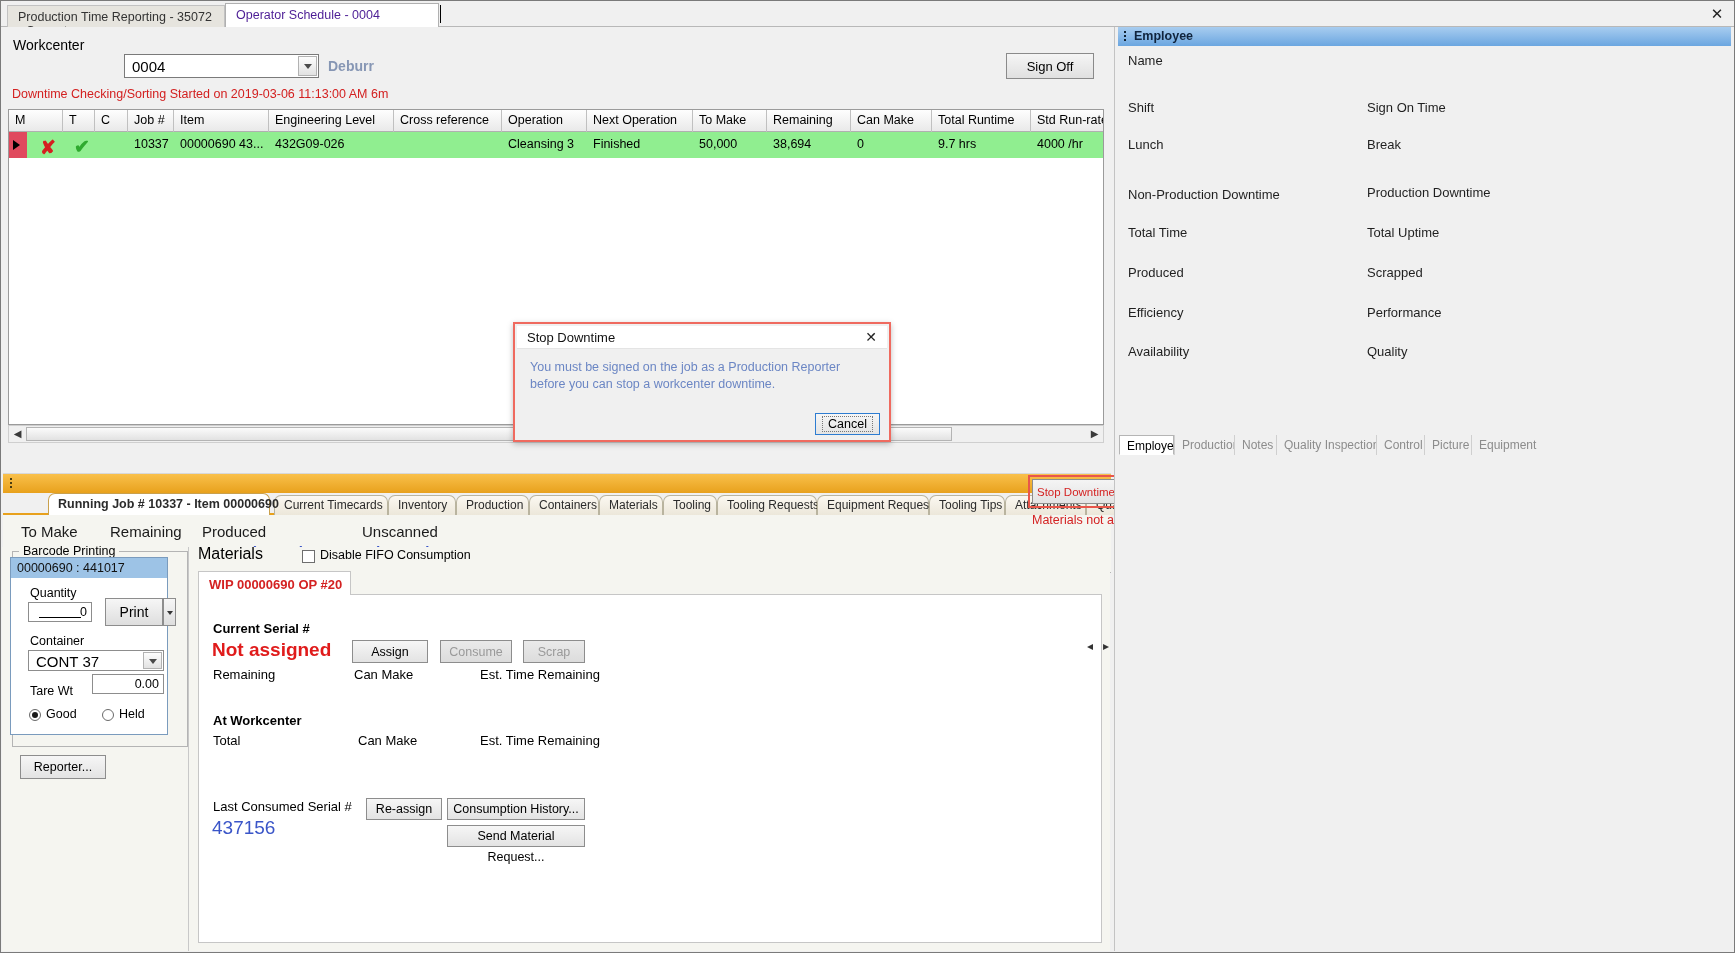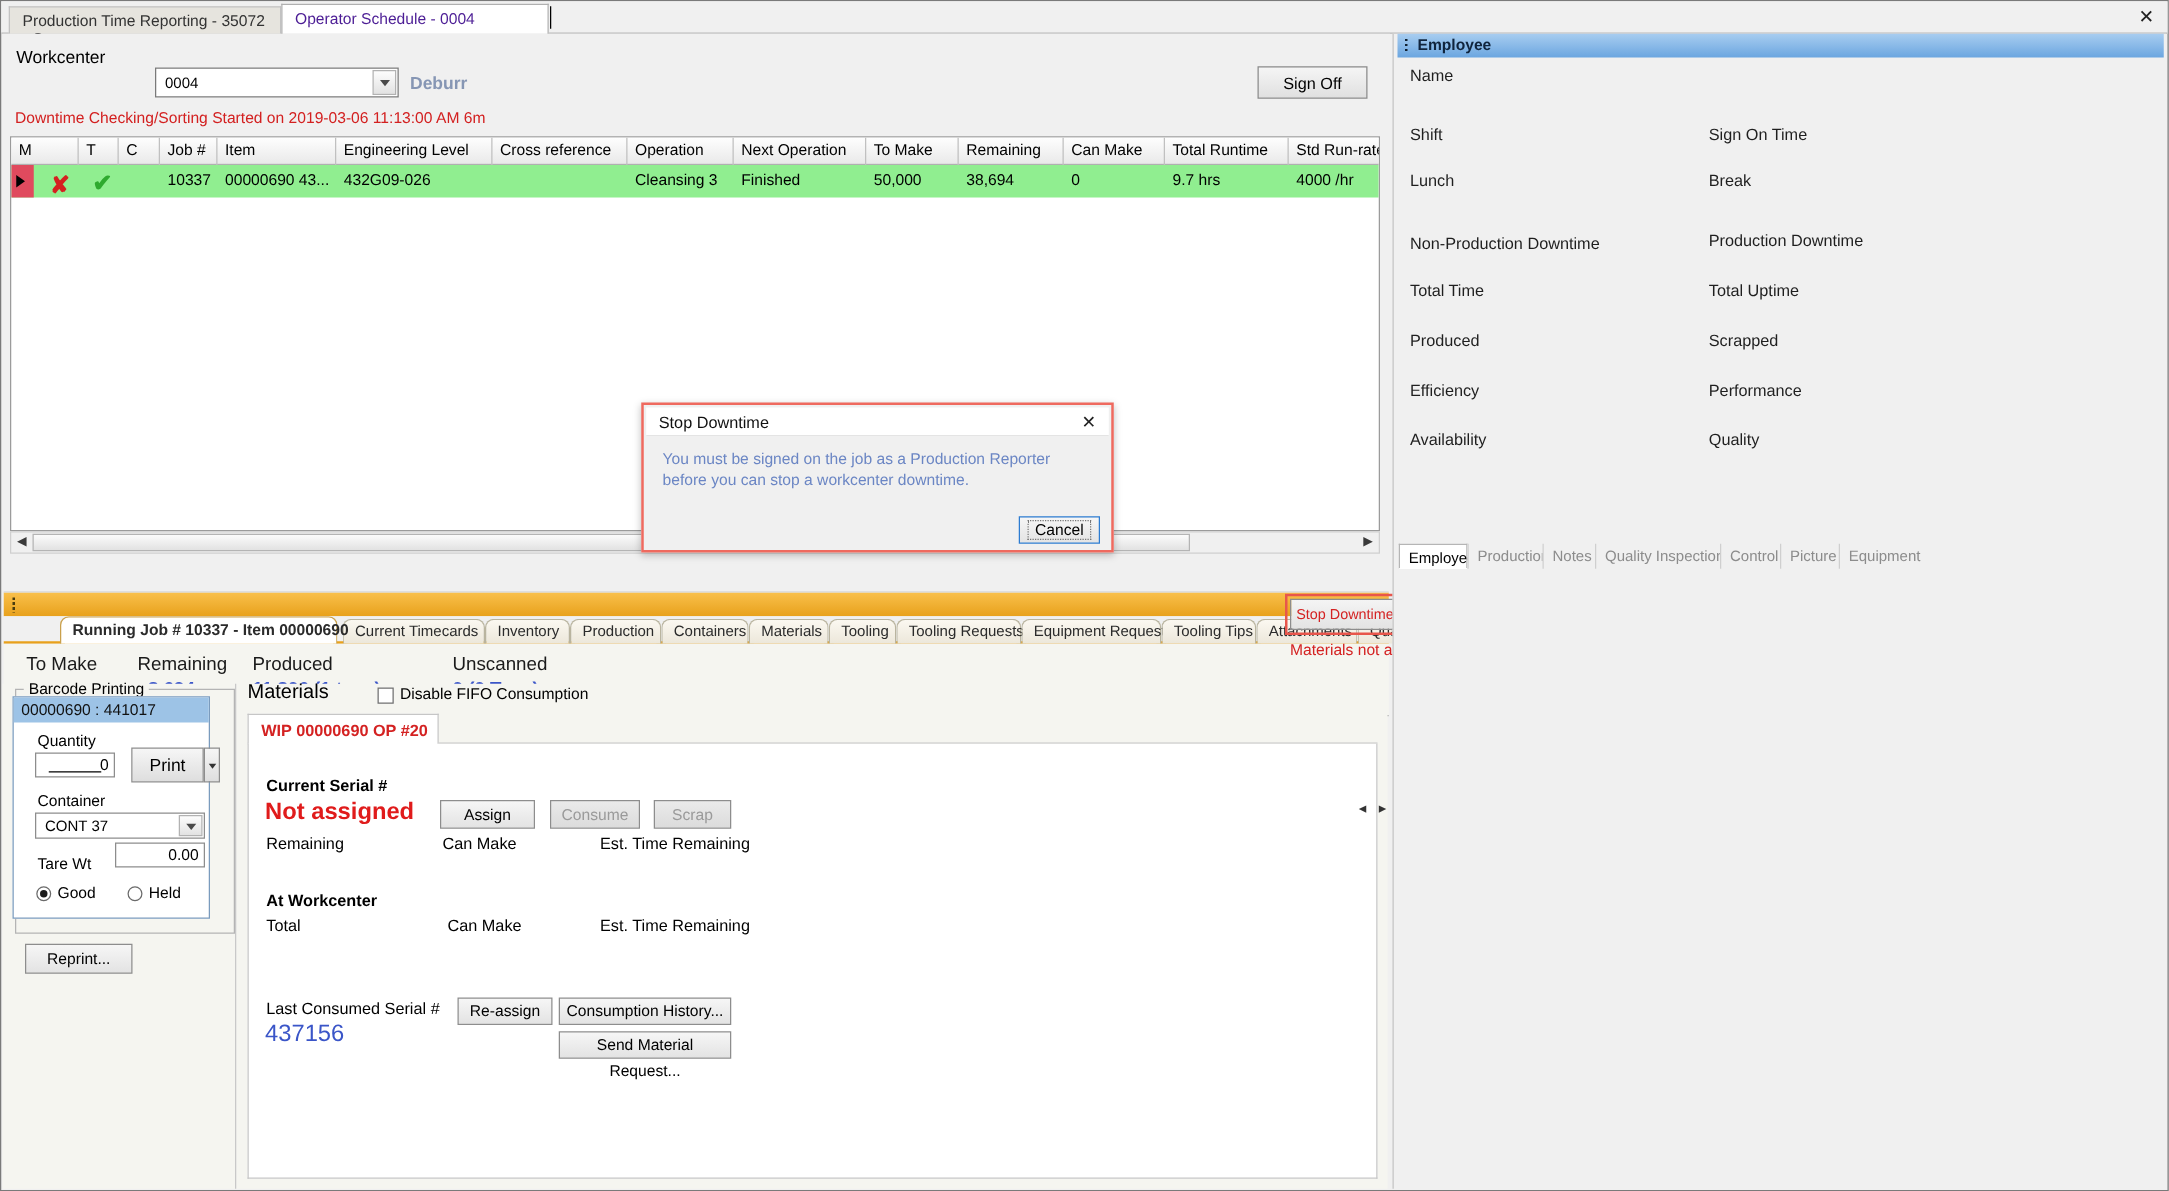--- a/index.html
+++ b/index.html
@@ -25,21 +25,21 @@
   .caret { position:absolute; left:439px; top:4px; width:1px; height:18px; background:#000; }
   .winclose { position:absolute; right:6px; top:3px; width:22px; height:20px;
               text-align:center; font-size:15px; line-height:20px; color:#222; cursor:pointer; }
 
   
   #leftPane { position:absolute; left:1px; top:26px; width:1110px; bottom:1px; background:#f0f0f0; }
 
   .wcRow { position:absolute; left:0; top:0; width:100%; height:36px; }
   .lbl-workcenter { position:absolute; left:11px; top:10px; font-size:14px; }
   .combo { position:absolute; background:#fff; border:1px solid #7a7a7a; }
-  .combo .val { position:absolute; left:7px; top:50%; transform:translateY(-50%); font-size:12px; }
+  .combo .val { position:absolute; left:7px; top:50%; transform:translateY(-50%); font-size:15px; }
   .combo .arrowbox { position:absolute; right:1px; top:1px; bottom:1px; width:19px;
         background:linear-gradient(#fdfdfd,#e2e2e2); border:1px solid #b2b2b2; }
   .combo .arrowbox:after { content:""; position:absolute; left:50%; top:50%;
         margin-left:-4px; margin-top:-2px; border-left:4px solid transparent;
         border-right:4px solid transparent; border-top:5px solid #4a4a4a; }
   #wcCombo { left:122px; top:27px; width:195px; height:24px; }
   .wcName { position:absolute; left:326px; top:31px; font-size:14px; font-weight:bold; color:#8696b4; }
   .signoff { position:absolute; left:1004px; top:26px; width:88px; height:26px;
         background:linear-gradient(#f5f5f5,#e0e0e0); border:1px solid #8a8a8a;
         font-size:13px; text-align:center; line-height:25px; cursor:pointer; }
@@ -366,21 +366,21 @@
       <div id="tareInput">
         <span>0.00</span>
       </div>
       <div class="radioRow">
         <span class="radio on" style="left:0;"></span>
         <span class="radioLbl" style="left:17px;">Good</span>
         <span class="radio" style="left:73px;"></span>
         <span class="radioLbl" style="left:90px;">Held</span>
       </div>
     </div>
-    <div class="btnStd" id="reprintBtn" style="line-height:23px;">Reprint...</div>
+    <div class="btnStd" id="reprintBtn" style="line-height:23px;">Reporter...</div>
 
     <div id="matTitle">Materials</div>
     <div id="fifoChk"></div>
     <div id="fifoLbl">Disable FIFO Consumption</div>
 
     <div id="matTabStrip">
       <div id="wipTab">WIP 00000690 OP #20</div>
     </div>
 
     <div id="matBody">

